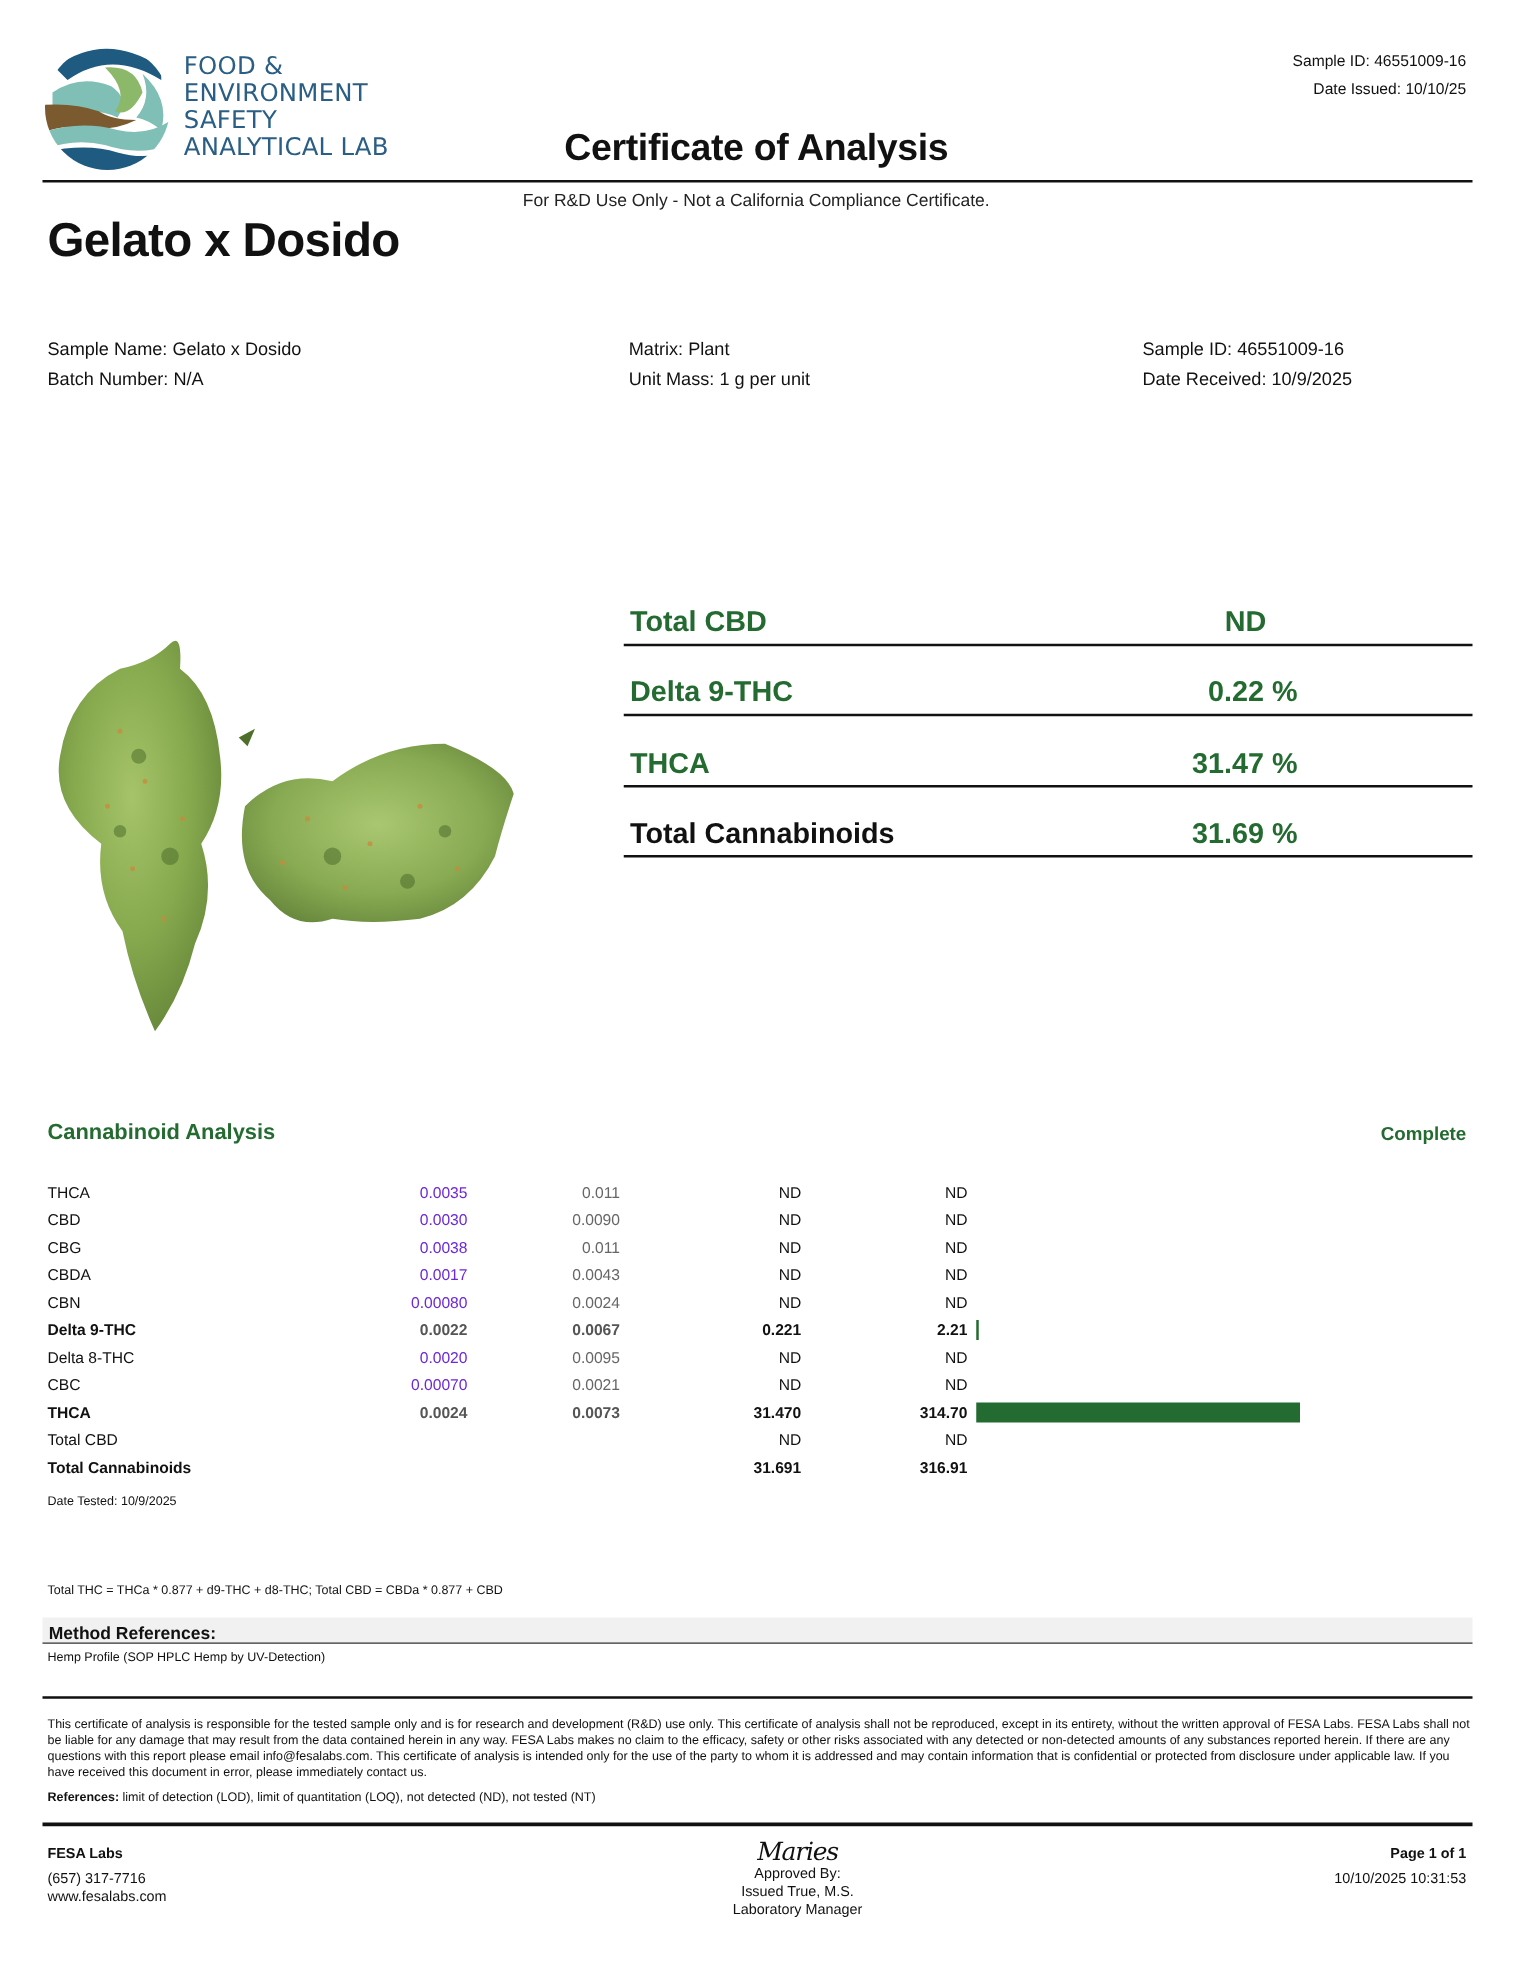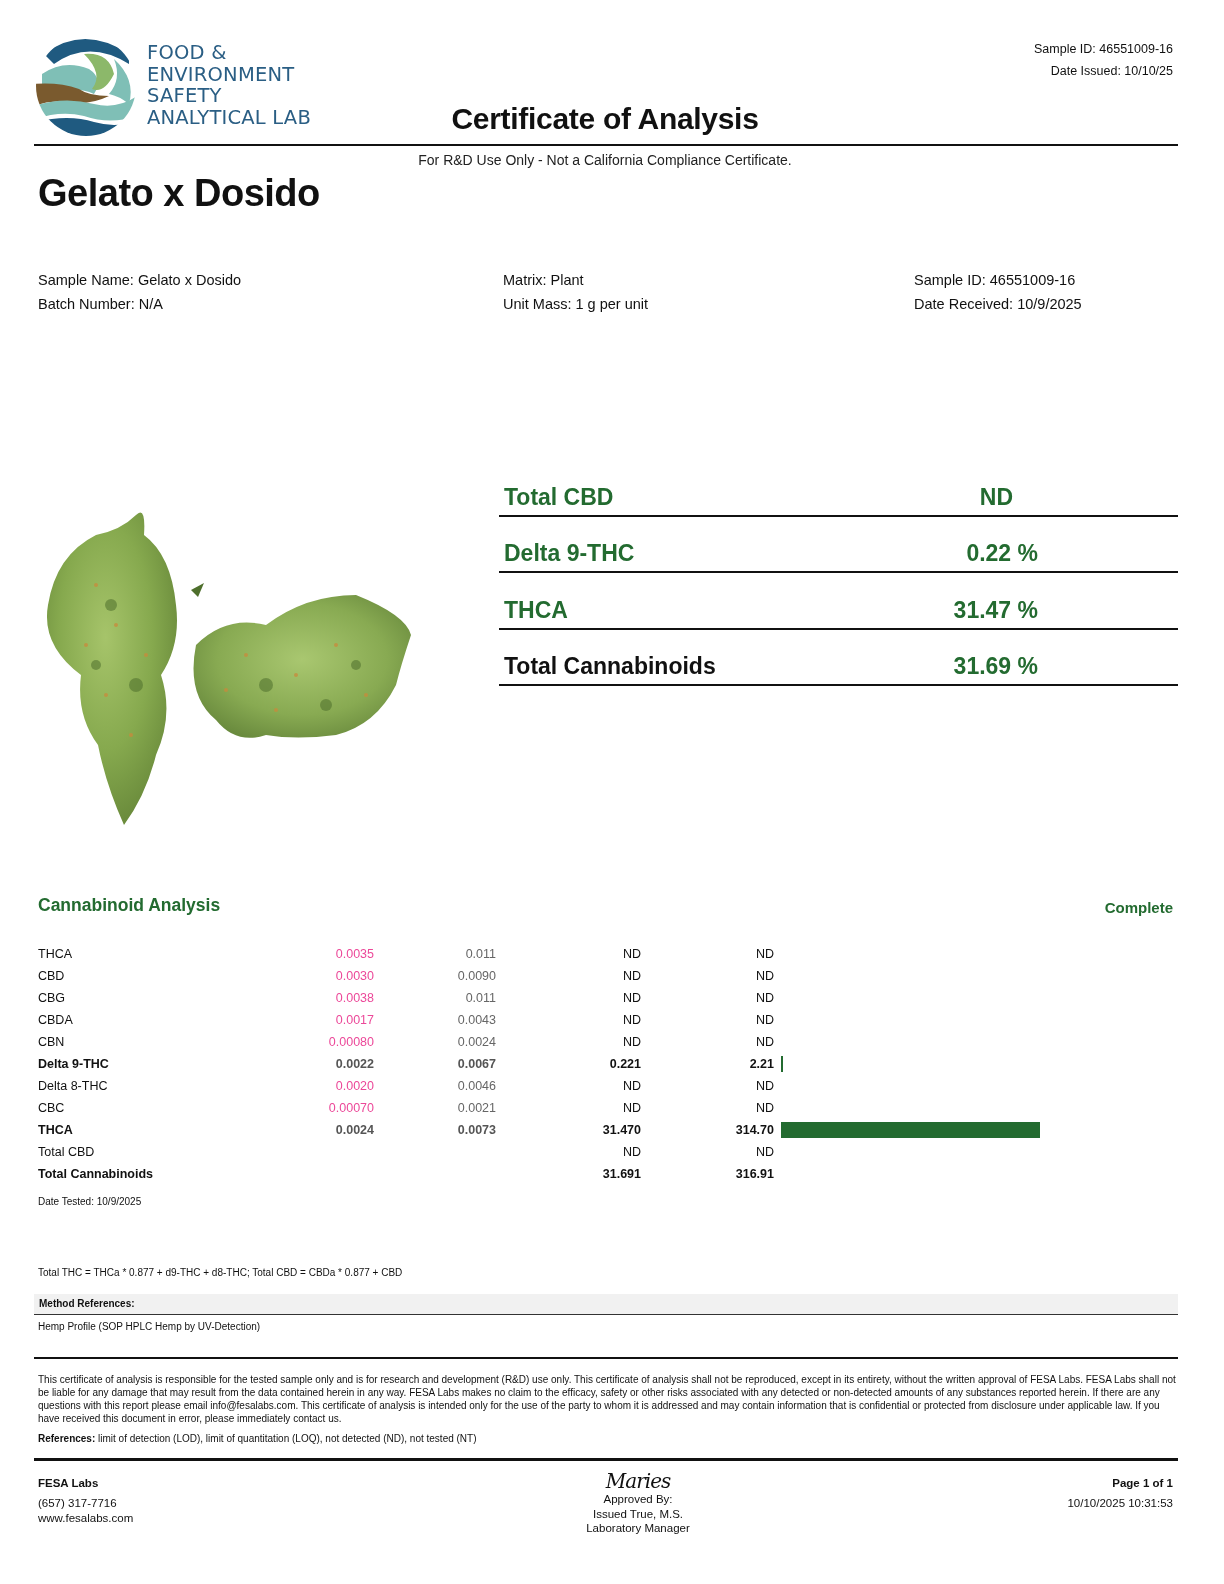--- a/index.html
+++ b/index.html
@@ -37,34 +37,34 @@
     
     .section-title { left: 38px; top: 895px; font-size: 17.5px; font-weight: bold; color: #236b30; }
     .section-status { right: 51px; top: 899px; font-size: 15px; font-weight: bold; color: #236b30; }
 
     .table { left: 38px; top: 943px; width: 1140px; }
     .thead { position: relative; height: 21px; border-bottom: 1.5px solid #444; font-size: 12.5px; font-weight: bold; }
     .trow { position: relative; height: 22px; font-size: 12.5px; }
     .cell { position: absolute; top: 4px; white-space: nowrap; }
     .thead .cell { top: 3px; }
     .c-analyte { left: 0; }
-    .c-lod { right: 804px; text-align: right; color: #ec4899; }
+    .c-lod { right: 804px; text-align: right; color: #6d28d9; }
     .c-loq { right: 682px; text-align: right; color: #666; }
     .c-mass { right: 537px; text-align: right; }
     .c-mg { right: 404px; text-align: right; }
     .thead .c-lod, .thead .c-loq { color: #111; }
     .trow.bold .cell { font-weight: bold; }
     .trow.bold .c-lod, .trow.bold .c-loq { color: #555; }
     .bar { position: absolute; left: 743px; top: 3px; height: 16px; background: #236b30; }
 
     .tested { left: 38px; top: 1196px; font-size: 10px; color: #111; }
     .formula { left: 38px; top: 1267px; font-size: 10px; color: #111; }
 
     .method-hdr { left: 34px; top: 1294px; width: 1144px; height: 21px; background: #f1f1f1; border-bottom: 1.5px solid #333; }
-    .method-hdr span { position: absolute; left: 5px; top: 4px; font-size: 10px; font-weight: bold; }
+    .method-hdr span { position: absolute; left: 5px; top: 4px; font-size: 14px; font-weight: bold; }
     .method-body { left: 38px; top: 1321px; font-size: 10px; color: #111; }
 
     .rule2 { left: 34px; top: 1357px; width: 1144px; height: 2px; background: #111; }
     .disclaimer { left: 38px; top: 1373px; width: 1140px; font-size: 10px; line-height: 13px; color: #111; }
     .refs { left: 38px; top: 1433px; font-size: 10px; color: #111; }
     .refs b { font-weight: bold; }
 
     .rule3 { left: 34px; top: 1458px; width: 1144px; height: 2.5px; background: #111; }
     .foot-left { left: 38px; top: 1476px; font-size: 11.5px; line-height: 15px; }
     .foot-left .name { font-weight: bold; margin-bottom: 5px; }
@@ -231,21 +231,21 @@
     <span class="cell c-analyte">Delta 9-THC</span>
     <span class="cell c-lod">0.0022</span>
     <span class="cell c-loq">0.0067</span>
     <span class="cell c-mass">0.221</span>
     <span class="cell c-mg">2.21</span>
     <span class="bar" style="width:2px;"></span>
   </div>
   <div class="trow">
     <span class="cell c-analyte">Delta 8-THC</span>
     <span class="cell c-lod">0.0020</span>
-    <span class="cell c-loq">0.0046</span>
+    <span class="cell c-loq">0.0095</span>
     <span class="cell c-mass">ND</span>
     <span class="cell c-mg">ND</span>
   </div>
   <div class="trow">
     <span class="cell c-analyte">CBC</span>
     <span class="cell c-lod">0.00070</span>
     <span class="cell c-loq">0.0021</span>
     <span class="cell c-mass">ND</span>
     <span class="cell c-mg">ND</span>
   </div>

